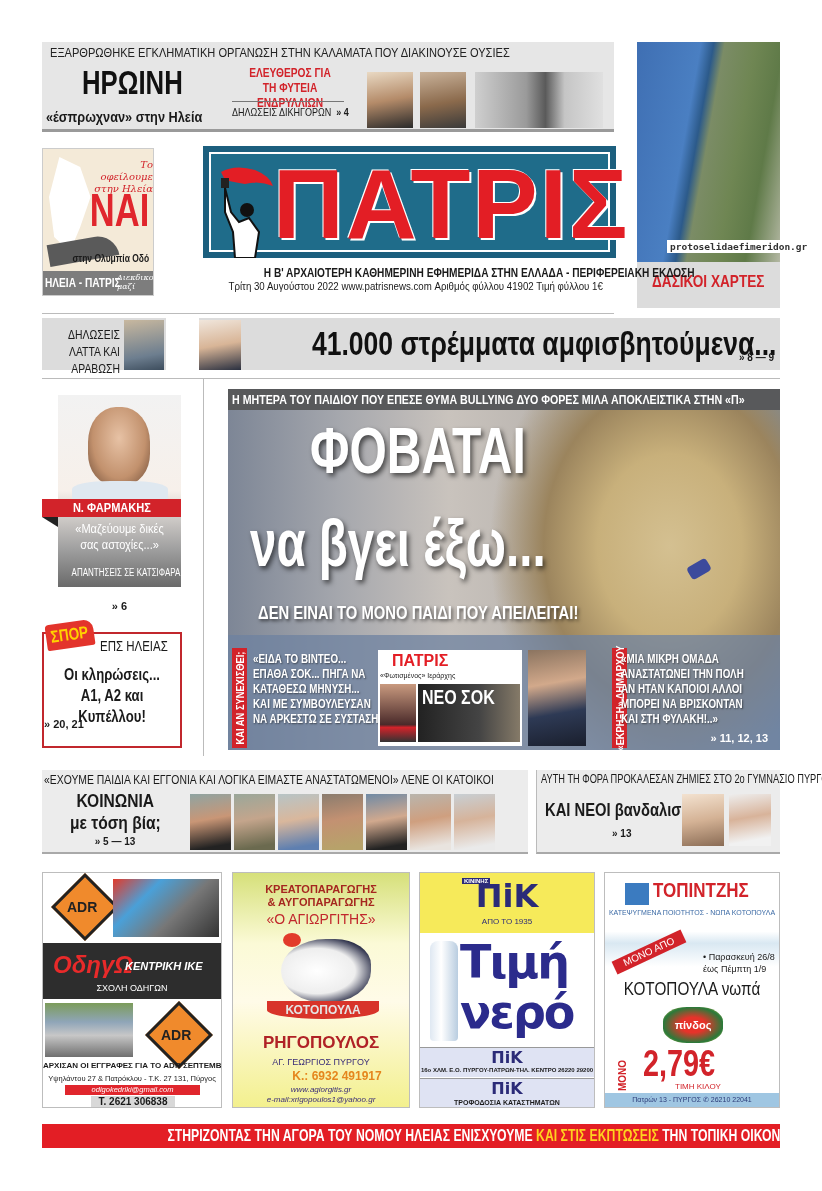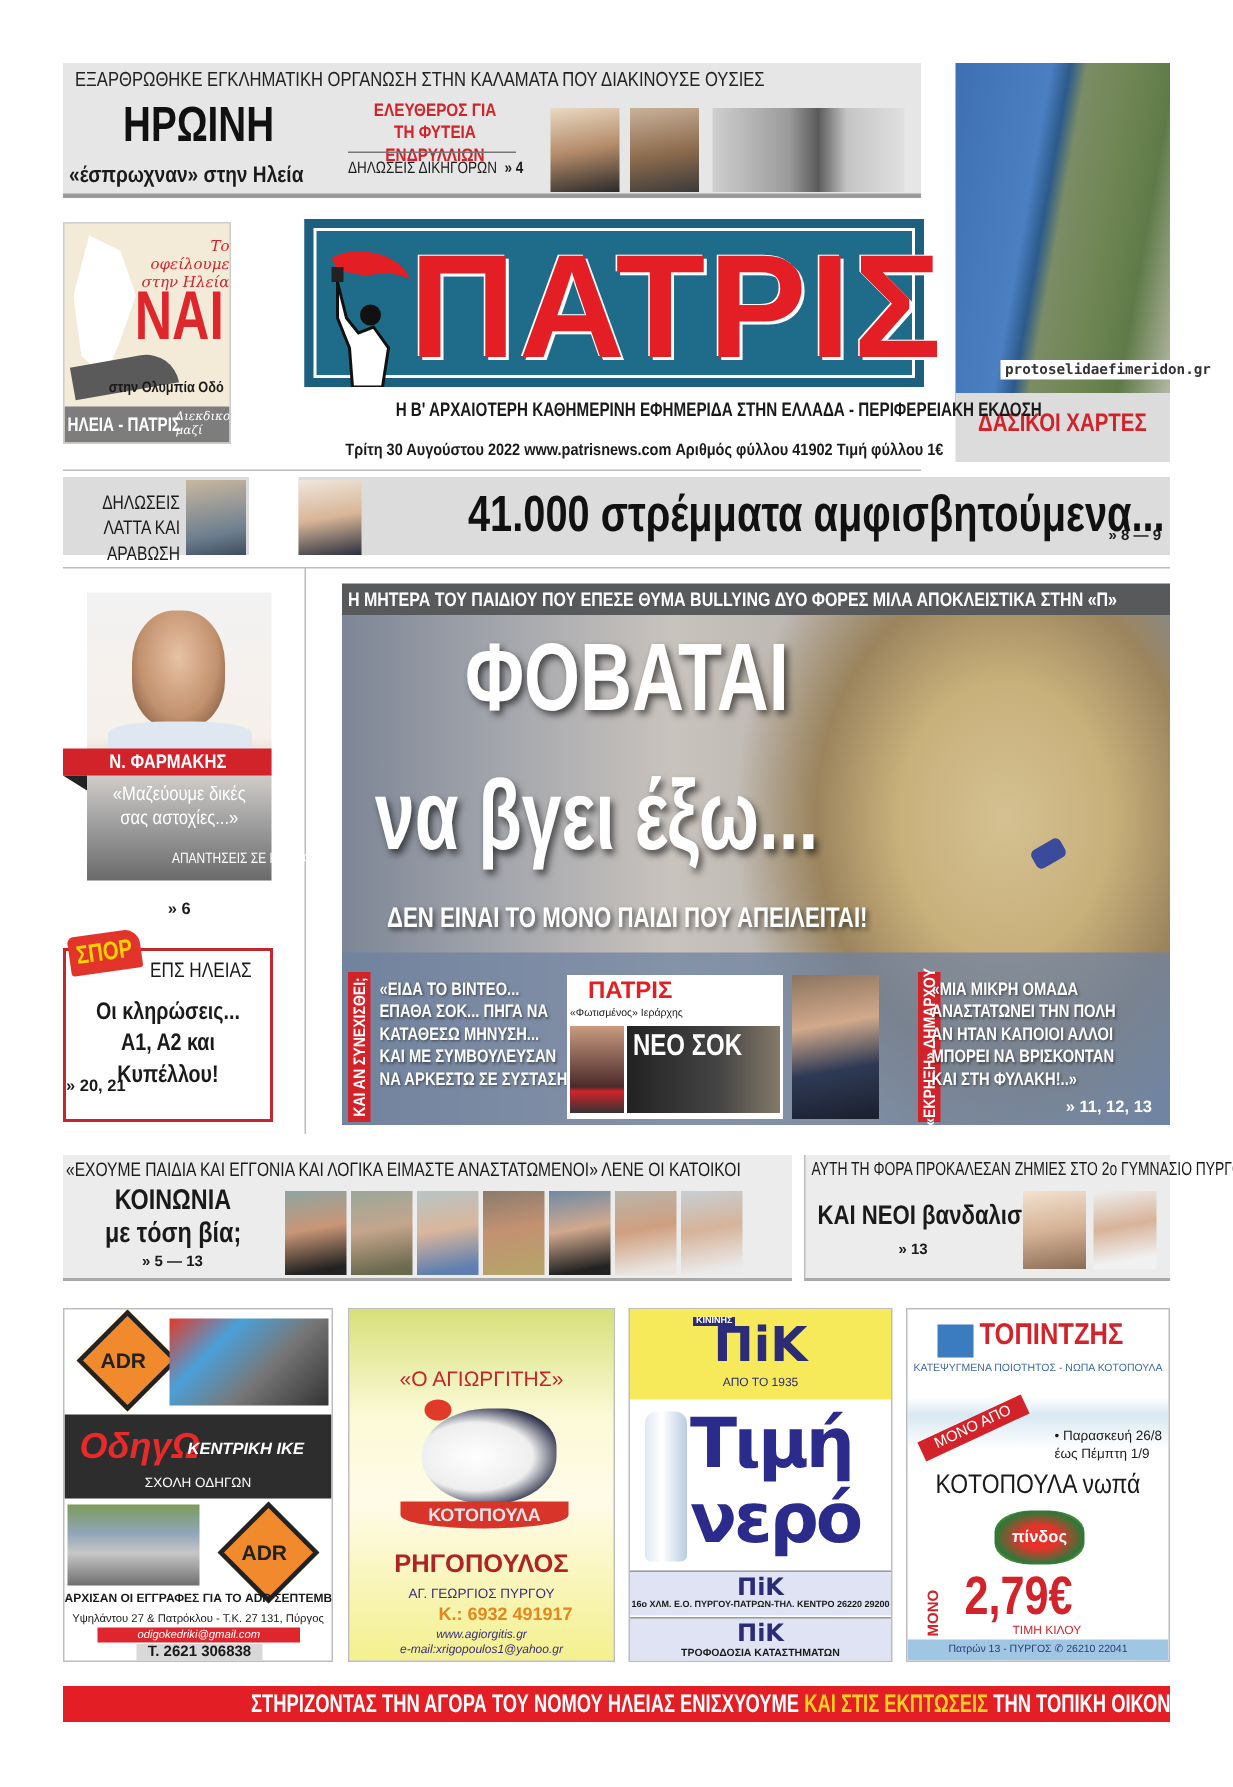--- a/index.html
+++ b/index.html
@@ -35,21 +35,21 @@
   #nai-ad .band .b1 { position: absolute; left: 2px; top: 4px; color: #fff; font-size: 13px; font-weight: bold; transform: scaleX(0.78); transform-origin: left; white-space: nowrap; }
   #nai-ad .band .b2 { position: absolute; right: 2px; top: 2px; width: 34px; color: #fff; font-size: 8px; font-style: italic; line-height: 9px; font-family: "DejaVu Serif", serif; }
 
   
   #masthead { left: 203px; top: 146px; width: 413px; height: 112px; background: #1c5f7e; border: 3px solid #1c5f7e; }
   #masthead .inner { position: absolute; left: 3px; top: 3px; right: 3px; bottom: 3px; border: 2px solid #ffffff; background: #1f6c8a; }
   #masthead .torchman { position: absolute; left: 4px; top: 8px; width: 60px; height: 96px; }
   #masthead .title { position: absolute; left: 62px; top: -6px; font-size: 98px; font-weight: bold; color: #e31e25; transform: scaleX(1.0); letter-spacing: 2px; text-shadow: 2px 2px 0 #ffffff, -1px -1px 0 #ffffff; font-family: "Liberation Sans", sans-serif; }
   #tagline { left: 203px; top: 265px; width: 413px; text-align: center; font-size: 13px; font-weight: bold; white-space: nowrap; }
   #tagline span { display: inline-block; transform: scaleX(0.78); }
-  #dateline { left: 203px; top: 294px; width: 413px; text-align: center; font-size: 11px; white-space: nowrap; font-weight: bold; }
+  #dateline { left: 203px; top: 280px; width: 413px; text-align: center; font-size: 11px; white-space: nowrap; }
   #dateline span { display: inline-block; transform: scaleX(0.88); }
 
   
   #forest-bar { left: 42px; top: 318px; width: 738px; height: 52px; background: #dcdcdc; }
   #forest-bar .who { position: absolute; left: 4px; top: 8px; text-align: right; width: 74px; font-size: 13px; line-height: 17px; transform: scaleX(0.8); transform-origin: right; }
   #forest-bar .ph1 { position: absolute; left: 82px; top: 2px; width: 40px; height: 50px; background: linear-gradient(170deg,#c8b89f,#6d7e8f 70%,#3d4d5d); }
   #forest-bar .ph2 { position: absolute; left: 157px; top: 2px; width: 42px; height: 50px; background: linear-gradient(170deg,#f0e6dc,#d8b597 50%,#2a3040); }
   #forest-bar .white-gap { position: absolute; left: 124px; top: 0; width: 33px; height: 52px; background: #fff; }
   #forest-bar .headline { position: absolute; left: 270px; top: 6px; font-size: 34px; font-weight: bold; white-space: nowrap; transform: scaleX(0.78); transform-origin: left; color: #111; }
   #forest-bar .pg { position: absolute; right: 6px; top: 34px; font-size: 10px; font-weight: bold; }
@@ -59,21 +59,21 @@
   
   #vline { left: 203px; top: 378px; height: 378px; border-left: 1px solid #bbb; }
   #farmakis { left: 58px; top: 395px; width: 123px; height: 192px; background: linear-gradient(180deg,#f2f2f2 0%,#f7f0ea 50%,#a0a0a0 80%,#6a6a6a 100%); }
   #farmakis .face { position: absolute; left: 30px; top: 12px; width: 62px; height: 78px; border-radius: 45% 45% 40% 40%; background: radial-gradient(ellipse at 50% 40%,#e7c2a5 0%,#c2916d 60%,#6b4a36 100%); }
   #farmakis .shirt { position: absolute; left: 14px; top: 86px; width: 96px; height: 20px; background: #dfe8f0; border-radius: 40% 40% 0 0; }
   #farmakis .name { position: absolute; left: -16px; top: 104px; width: 139px; height: 18px; background: #d2232a; color: #fff; text-align: center; font-size: 13px; font-weight: bold; padding-top: 1px; }
   #farmakis .name span { display: inline-block; transform: scaleX(0.85); }
   #farmakis .notch { position: absolute; left: -16px; top: 122px; width: 0; height: 0; border-top: 10px solid #222; border-left: 16px solid transparent; }
   #farmakis .quote { position: absolute; left: 0; top: 126px; width: 123px; text-align: center; color: #fff; font-size: 13px; line-height: 16px; }
   #farmakis .quote span { display: inline-block; transform: scaleX(0.85); }
-  #farmakis .answers { position: absolute; left: 0; top: 172px; width: 123px; text-align: center; color: #fff; font-size: 10px; white-space: nowrap; margin-left: 43px; }
+  #farmakis .answers { position: absolute; left: 0; top: 172px; width: 123px; text-align: center; color: #fff; font-size: 10px; white-space: nowrap; }
   #farmakis .answers span { display: inline-block; transform: scaleX(0.8); }
   #farmakis-pg { left: 58px; top: 600px; width: 123px; text-align: center; font-size: 11px; font-weight: bold; }
 
   #sports { left: 42px; top: 632px; width: 140px; height: 116px; border: 2px solid #c1272d; }
   #sports .logo { position: absolute; left: 2px; top: -12px; width: 48px; height: 26px; background: #e3342c; transform: rotate(-8deg); color: #ffd200; font-weight: bold; font-size: 17px; text-align: center; line-height: 26px; border-radius: 4px 10px 2px 2px; }
   #sports .logo span { display: inline-block; transform: scaleX(0.8); }
   #sports .eps { position: absolute; left: 56px; top: 4px; font-size: 14px; white-space: nowrap; transform: scaleX(0.82); transform-origin: left; }
   #sports .title { position: absolute; left: 0; top: 30px; width: 136px; text-align: center; font-size: 16px; font-weight: bold; line-height: 21px; }
   #sports .title span { display: inline-block; transform: scaleX(0.82); }
   #sports .pg { position: absolute; left: 0; top: 84px; width: 136px; text-align: left; font-size: 11px; font-weight: bold; }
@@ -110,21 +110,21 @@
   #society { left: 42px; top: 770px; width: 486px; height: 84px; background: #ececec; border-bottom: 2px solid #a9a9a9; }
   #society .kicker { position: absolute; left: 2px; top: 2px; font-size: 13px; white-space: nowrap; transform: scaleX(0.8); transform-origin: left; }
   #society .t1 { position: absolute; left: 8px; top: 20px; width: 130px; text-align: center; font-size: 19px; font-weight: bold; line-height: 22px; }
   #society .t1 span { display: inline-block; transform: scaleX(0.82); }
   #society .pg { position: absolute; left: 8px; top: 66px; width: 130px; text-align: center; font-size: 10px; font-weight: bold; }
   #society .faces { position: absolute; left: 148px; top: 24px; display: flex; gap: 3px; }
   #society .face { width: 41px; height: 56px; }
   #vandal { left: 536px; top: 770px; width: 244px; height: 84px; background: #ececec; border-bottom: 2px solid #a9a9a9; border-left: 1px solid #bbb; }
   #vandal .kicker { position: absolute; left: 4px; top: 2px; font-size: 12.5px; white-space: nowrap; transform: scaleX(0.74); transform-origin: left; }
   #vandal .title { position: absolute; left: 8px; top: 30px; font-size: 18px; font-weight: bold; white-space: nowrap; transform: scaleX(0.82); transform-origin: left; }
-  #vandal .pg { position: absolute; left: 62px; top: 58px; font-size: 10px; font-weight: bold; }
+  #vandal .pg { position: absolute; left: 75px; top: 58px; font-size: 10px; font-weight: bold; }
   #vandal .ph1 { position: absolute; left: 145px; top: 24px; width: 42px; height: 52px; background: linear-gradient(170deg,#f3e2d0,#d4b295 50%,#8a6c55); }
   #vandal .ph2 { position: absolute; left: 192px; top: 24px; width: 42px; height: 52px; background: linear-gradient(170deg,#eee,#d8b39a 45%,#f1f1f1 85%); }
 
   
   .ad { position: absolute; top: 872px; height: 236px; border: 1px solid #bdbdbd; overflow: hidden; }
   #ad-adr { left: 42px; width: 180px; background: #fff; }
   #ad-adr .diam { position: absolute; width: 48px; height: 48px; background: #f08a2c; border: 3px solid #222; transform: rotate(45deg); }
   #ad-adr .dtext { position: absolute; font-weight: bold; font-size: 14px; color: #222; }
   #ad-adr .img1 { position: absolute; left: 70px; top: 6px; width: 106px; height: 58px; background: linear-gradient(135deg,#e23a2a 0%,#4aa0d8 30%,#777 60%,#333 100%); }
   #ad-adr .dark { position: absolute; left: 0; top: 70px; width: 100%; height: 56px; background: #2d2d2d; }
@@ -336,20 +336,24 @@
   <div class="truck"></div>
   <div class="diam" style="left:112px;top:138px;"></div>
   <div class="dtext" style="left:118px;top:154px;">ADR</div>
   <div class="reg">ΑΡΧΙΣΑΝ ΟΙ ΕΓΓΡΑΦΕΣ ΓΙΑ ΤΟ ADR ΣΕΠΤΕΜΒΡΙΟΥ</div>
   <div class="addr">Υψηλάντου 27 &amp; Πατρόκλου - Τ.Κ. 27 131, Πύργος</div>
   <div class="email">odigokedriki@gmail.com</div>
   <div class="phone">Τ. 2621 306838</div>
 </div>
 
 <div id="ad-chicken" class="ad">
+  <div class="l1">
+      <div>ΚΡΕΑΤΟΠΑΡΑΓΩΓΗΣ</div>
+      <div>&amp; ΑΥΓΟΠΑΡΑΓΩΓΗΣ</div>
+    </div>
   <div class="l2">«Ο ΑΓΙΩΡΓΙΤΗΣ»</div>
   <div class="hen"></div>
   <div class="comb"></div>
   <div class="ribbon">ΚΟΤΟΠΟΥΛΑ</div>
   <div class="rig">ΡΗΓΟΠΟΥΛΟΣ</div>
   <div class="ag">ΑΓ. ΓΕΩΡΓΙΟΣ ΠΥΡΓΟΥ</div>
   <div class="k">Κ.: 6932 491917</div>
   <div class="w">www.agiorgitis.gr</div>
   <div class="e">e-mail:xrigopoulos1@yahoo.gr</div>
 </div>

